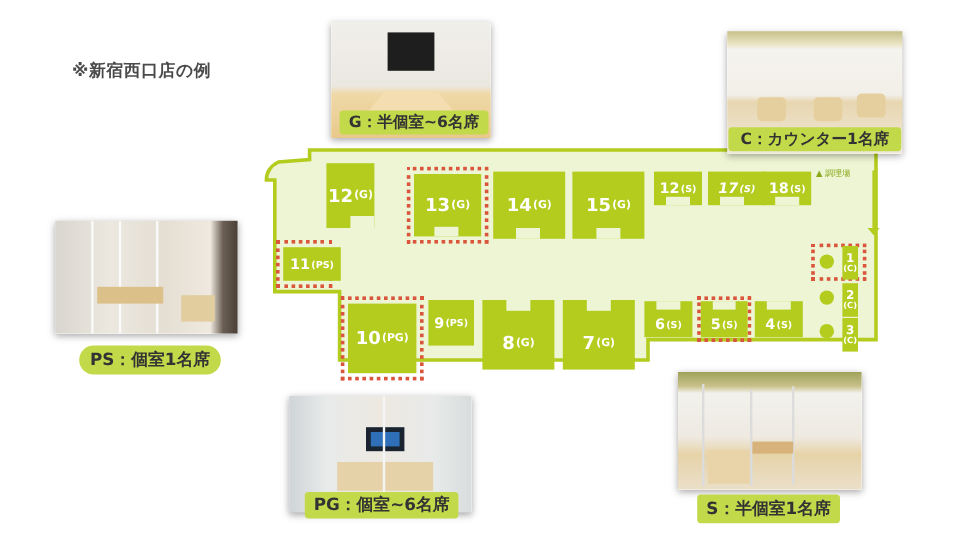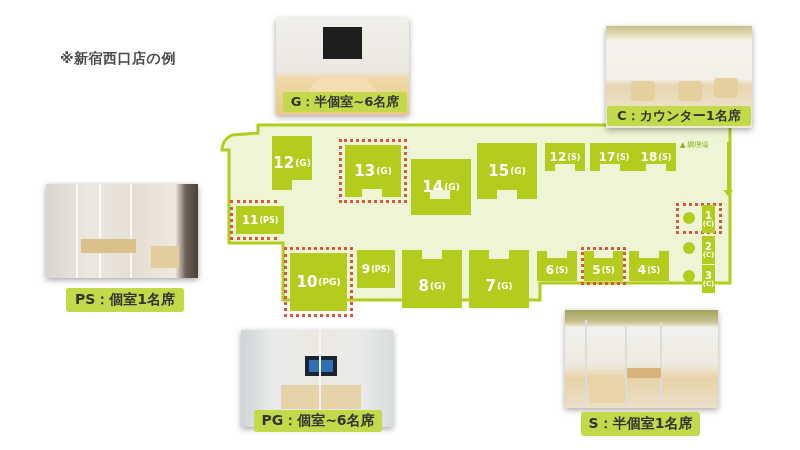--- a/index.html
+++ b/index.html
@@ -43,38 +43,38 @@
 </div>
 <div class="notch" style="left:292px;top:180px;width:20px;height:10px;"></div>
 
 <div class="dotted" style="left:339px;top:139px;width:68px;height:64px;"></div>
 <div class="seat" style="left:345px;top:145px;width:56px;height:52px;">
   <span class="num">13</span>
     <span class="type">(G)</span>
 </div>
 <div class="notch" style="left:362px;top:189px;width:20px;height:8px;"></div>
 
-<div class="seat" style="left:411px;top:143px;width:60px;height:56px;margin-top:16px;">
+<div class="seat" style="left:411px;top:143px;width:60px;height:56px;">
   <span class="num">14</span>
     <span class="type">(G)</span>
 </div>
 <div class="notch" style="left:430px;top:190px;width:20px;height:9px;"></div>
 
 <div class="seat" style="left:477px;top:143px;width:60px;height:56px;">
   <span class="num">15</span>
     <span class="type">(G)</span>
 </div>
 <div class="notch" style="left:497px;top:190px;width:20px;height:9px;"></div>
 
 <div class="seat small" style="left:545px;top:143px;width:40px;height:28px;">
   <span class="num">12</span>
     <span class="type">(S)</span>
 </div>
 <div class="notch" style="left:555px;top:164px;width:20px;height:7px;"></div>
-<div class="seat small" style="left:590px;top:143px;width:48px;height:28px;">
+<div class="seat small" style="left:590px;top:143px;width:48px;height:28px;font-style:italic;">
   <span class="num">17</span>
     <span class="type">(S)</span>
 </div>
 <div class="notch" style="left:600px;top:164px;width:20px;height:7px;"></div>
 <div class="seat small" style="left:636px;top:143px;width:40px;height:28px;">
   <span class="num">18</span>
     <span class="type">(S)</span>
 </div>
 <div class="notch" style="left:646px;top:164px;width:20px;height:7px;"></div>
 
@@ -160,21 +160,21 @@
 </div>
 <div class="label" style="left:607px;top:106px;width:144px;height:20px;">C：カウンター1名席</div>
 
 <div class="photo" style="left:46px;top:184px;width:152px;height:94px;background:linear-gradient(90deg,#d9d6cf 0%,#ece8e0 30%,#e4ded3 60%,#efe9df 85%,#6b5f55 92%,#4a4038 100%);">
   <div style="position:absolute;left:30px;top:0;width:2px;height:94px;background:#fafafa;"></div>
   <div style="position:absolute;left:53px;top:0;width:2px;height:94px;background:#fafafa;"></div>
   <div style="position:absolute;left:84px;top:0;width:2px;height:94px;background:#fafafa;"></div>
   <div style="position:absolute;left:35px;top:55px;width:55px;height:14px;background:#dcc08a;"></div>
   <div style="position:absolute;left:105px;top:62px;width:28px;height:22px;background:#e2cd9f;"></div>
 </div>
-<div class="label" style="left:66px;top:288px;width:118px;height:24px;font-size:14px;">PS：個室1名席</div>
+<div class="label" style="left:66px;top:288px;width:118px;height:24px;font-size:14px;border-radius:12px;">PS：個室1名席</div>
 
 <div class="photo" style="left:241px;top:330px;width:152px;height:97px;background:linear-gradient(90deg,#cfd4d6 0%,#e8eaea 20%,#ede9e1 50%,#e8eaea 80%,#d9dcdc 100%);">
   <div style="position:absolute;left:64px;top:26px;width:32px;height:20px;background:#1a2330;"></div>
   <div style="position:absolute;left:68px;top:30px;width:24px;height:12px;background:#2e6fb8;"></div>
   <div style="position:absolute;left:40px;top:55px;width:80px;height:24px;background:#e5d2a8;"></div>
   <div style="position:absolute;left:78px;top:0;width:2px;height:97px;background:#f5f5f5;"></div>
 </div>
 <div class="label" style="left:254px;top:410px;width:128px;height:22px;font-size:14px;">PG：個室~6名席</div>
 
 <div class="photo" style="left:565px;top:310px;width:153px;height:98px;background:linear-gradient(180deg,#9fa35a 0%,#c8c08a 12%,#f2f1ec 18%,#eeeae2 55%,#e7d3a8 70%,#eadfc9 100%);">

